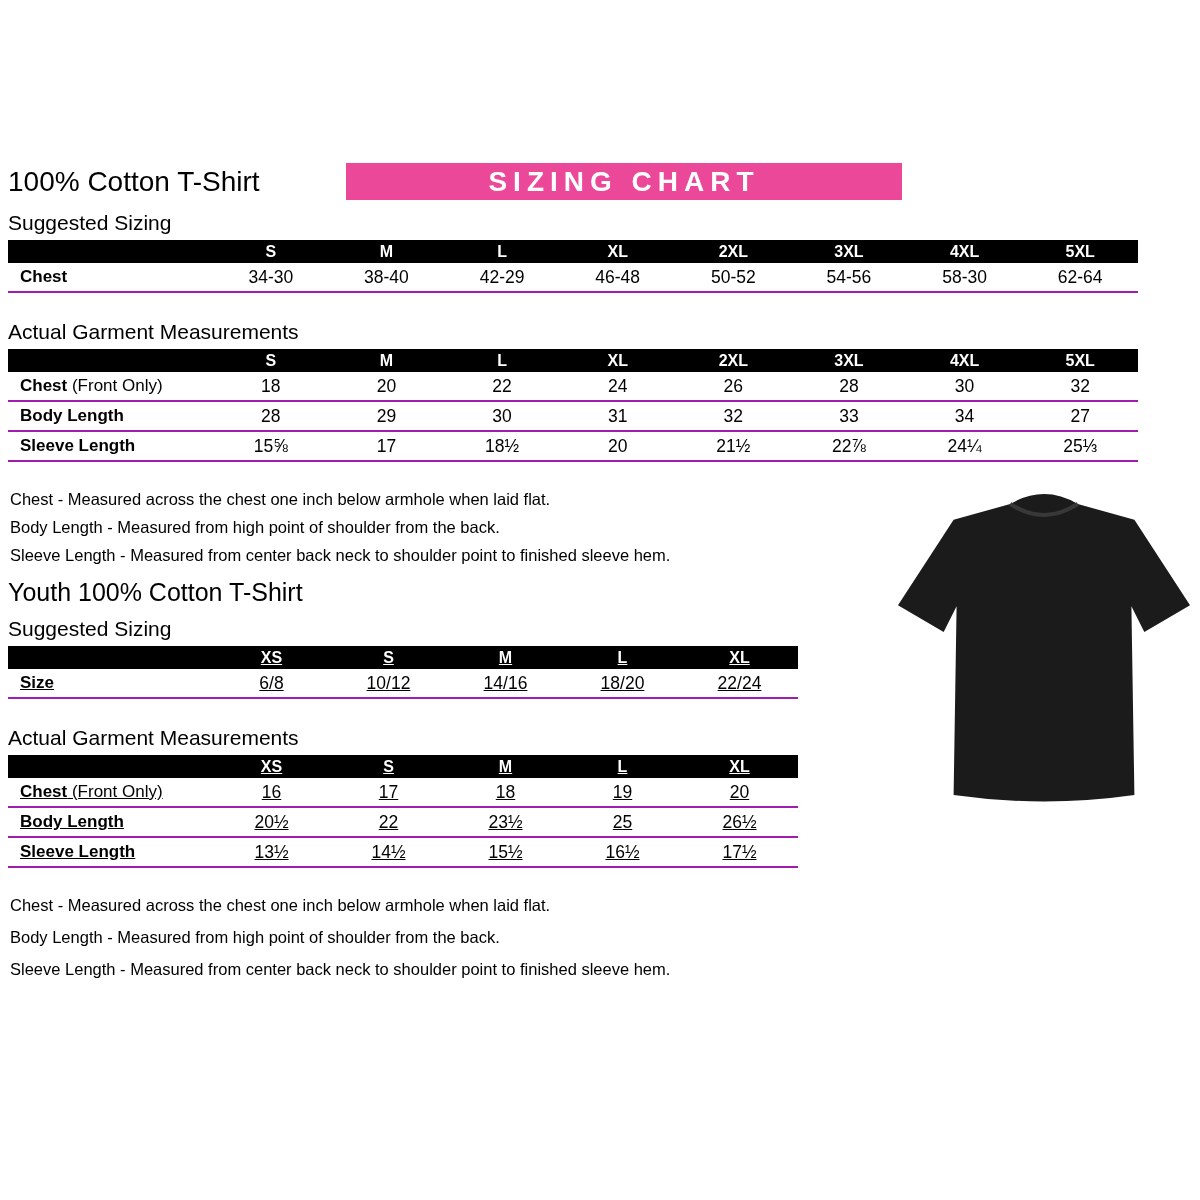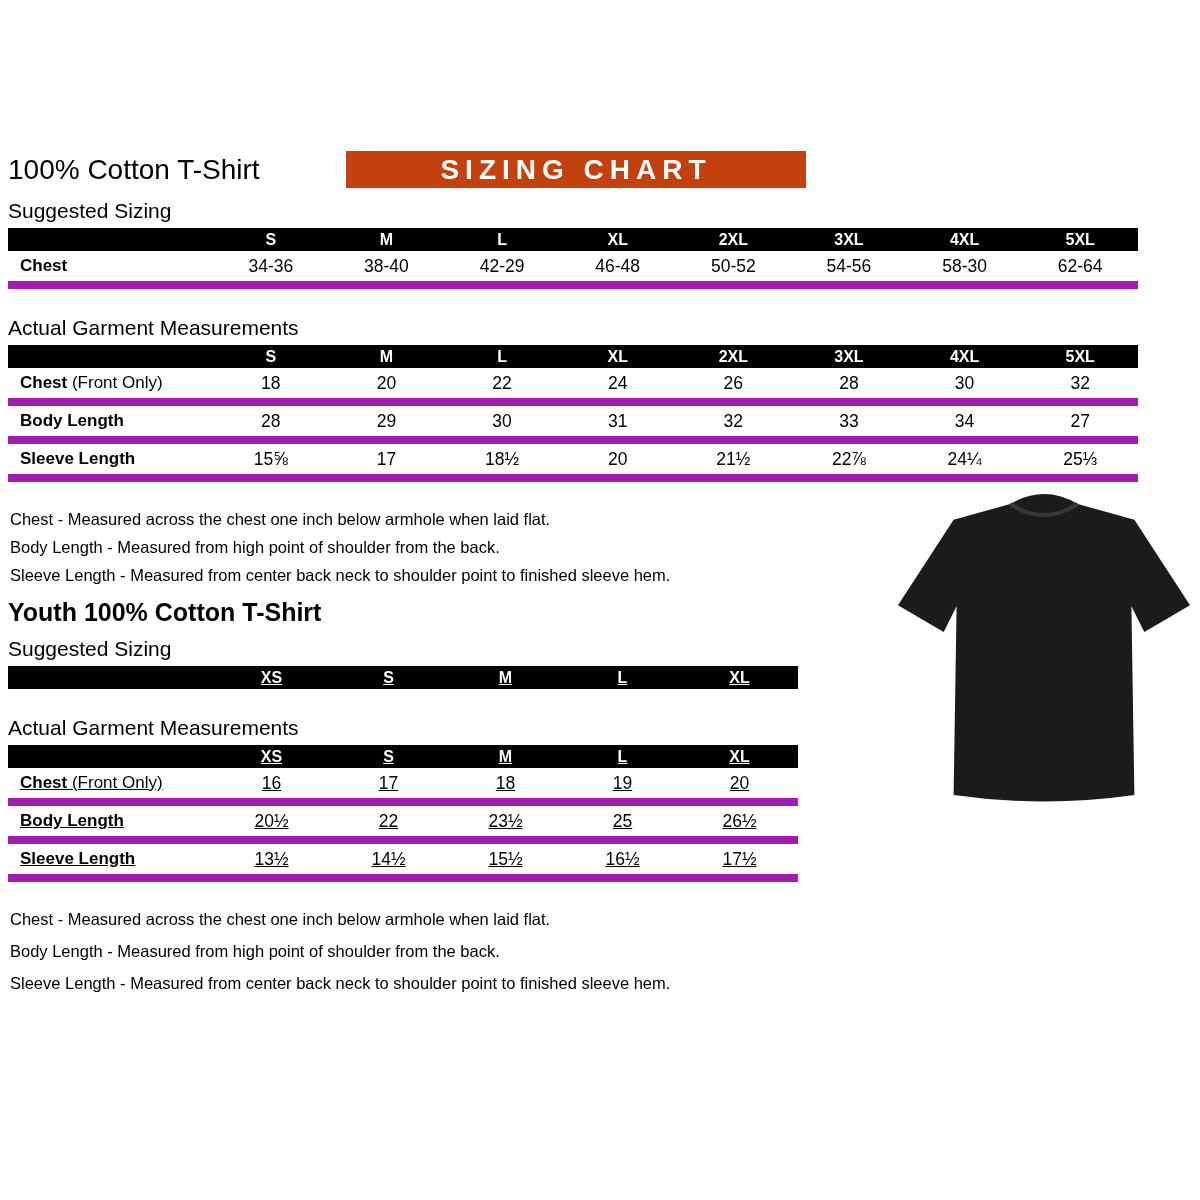--- a/index.html
+++ b/index.html
@@ -4,55 +4,55 @@
 <style>
   * { box-sizing: border-box; margin: 0; padding: 0; }
   html, body { width: 1200px; height: 1200px; }
   body {
     background: #ffffff;
     font-family: "Liberation Sans", sans-serif;
     color: #000;
     position: relative;
     overflow: hidden;
   }
-  .content { position: absolute; left: 8px; top: 151px; width: 1140px; }
+  .content { position: absolute; left: 8px; top: 163px; width: 1140px; }
 
   .header-row { display: flex; align-items: flex-start; margin-bottom: 11px; }
   .adult-title { font-size: 28px; line-height: 37px; width: 338px; font-weight: 400; }
   .banner {
-    width: 460px; height: 37px; background: #c2410c; color: #fff;
+    width: 556px; height: 37px; background: #ec4899; color: #fff;
     text-align: center; line-height: 37px; font-weight: bold;
     font-size: 28px; letter-spacing: 6px;
   }
 
   .section-label { font-size: 21px; margin: 0 0 5px 0; }
 
   .table { }
   .table .thead {
     display: grid; background: #000; color: #fff; height: 23px;
     align-items: center; font-weight: bold; font-size: 16px;
   }
   .table .trow {
-    display: grid; height: 38px; align-items: center;
-    font-size: 17.5px; border-bottom: 8px solid #a21caf;
+    display: grid; height: 30px; align-items: center;
+    font-size: 17.5px; border-bottom: 2px solid #a21caf;
   }
   .table.adult .thead, .table.adult .trow { grid-template-columns: 205px repeat(8, 1fr); width: 1130px; }
   .table.youth .thead, .table.youth .trow { grid-template-columns: 205px repeat(5, 1fr); width: 790px; text-decoration: underline; }
   .mb-lg { margin-bottom: 27px; }
   .mb-md { margin-bottom: 17px; }
 
   .cell { text-align: center; }
   .label-cell { text-align: left; padding-left: 12px; font-size: 17px; }
   .b { font-weight: bold; }
 
   .notes { margin-bottom: 13px; margin-top: 28px; }
   .notes p { font-size: 16.5px; margin: 0 0 9px 2px; }
   .notes.youth-notes p { margin-bottom: 13px; }
 
-  .youth-title { font-size: 25px; font-weight: bold; margin: 2px 0 10px 0; }
+  .youth-title { font-size: 25px; font-weight: normal; margin: 2px 0 10px 0; }
 
   .tshirt { position: absolute; left: 895px; top: 477px; width: 298px; height: 343px; }
 </style>
 </head>
 <body>
 
 <div class="content">
 
   <div class="header-row">
     <div class="adult-title">100% Cotton T-Shirt</div>
@@ -68,21 +68,21 @@
       <div class="cell">M</div>
       <div class="cell">L</div>
       <div class="cell">XL</div>
       <div class="cell">2XL</div>
       <div class="cell">3XL</div>
       <div class="cell">4XL</div>
       <div class="cell">5XL</div>
     </div>
     <div class="trow">
       <div class="cell label-cell"><span class="b">Chest</span></div>
-      <div class="cell">34-36</div>
+      <div class="cell">34-30</div>
       <div class="cell">38-40</div>
       <div class="cell">42-29</div>
       <div class="cell">46-48</div>
       <div class="cell">50-52</div>
       <div class="cell">54-56</div>
       <div class="cell">58-30</div>
       <div class="cell">62-64</div>
     </div>
   </div>
 
@@ -147,20 +147,28 @@
 
   <div class="table youth mb-lg">
     <div class="thead">
       <div class="cell label-cell"></div>
       <div class="cell">XS</div>
       <div class="cell">S</div>
       <div class="cell">M</div>
       <div class="cell">L</div>
       <div class="cell">XL</div>
     </div>
+    <div class="trow">
+      <div class="cell label-cell"><span class="b">Size</span></div>
+      <div class="cell">6/8</div>
+      <div class="cell">10/12</div>
+      <div class="cell">14/16</div>
+      <div class="cell">18/20</div>
+      <div class="cell">22/24</div>
+    </div>
   </div>
 
   <div class="section-label">Actual Garment Measurements</div>
 
   <div class="table youth mb-md">
     <div class="thead">
       <div class="cell label-cell"></div>
       <div class="cell">XS</div>
       <div class="cell">S</div>
       <div class="cell">M</div>

